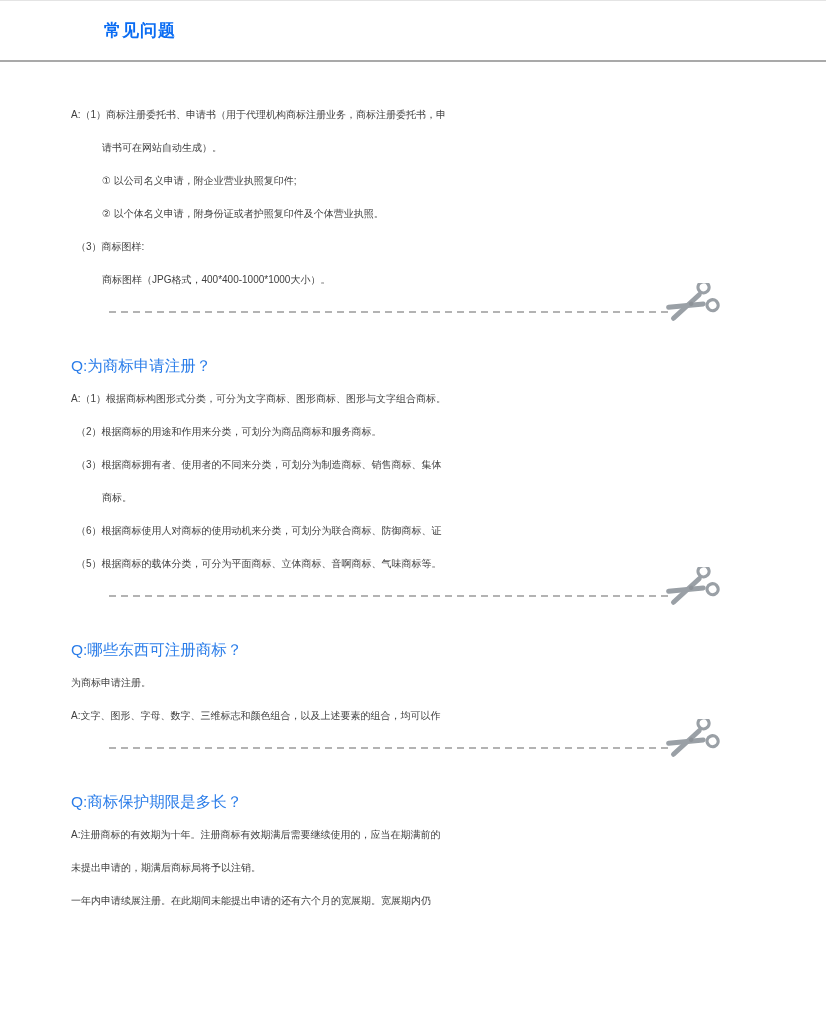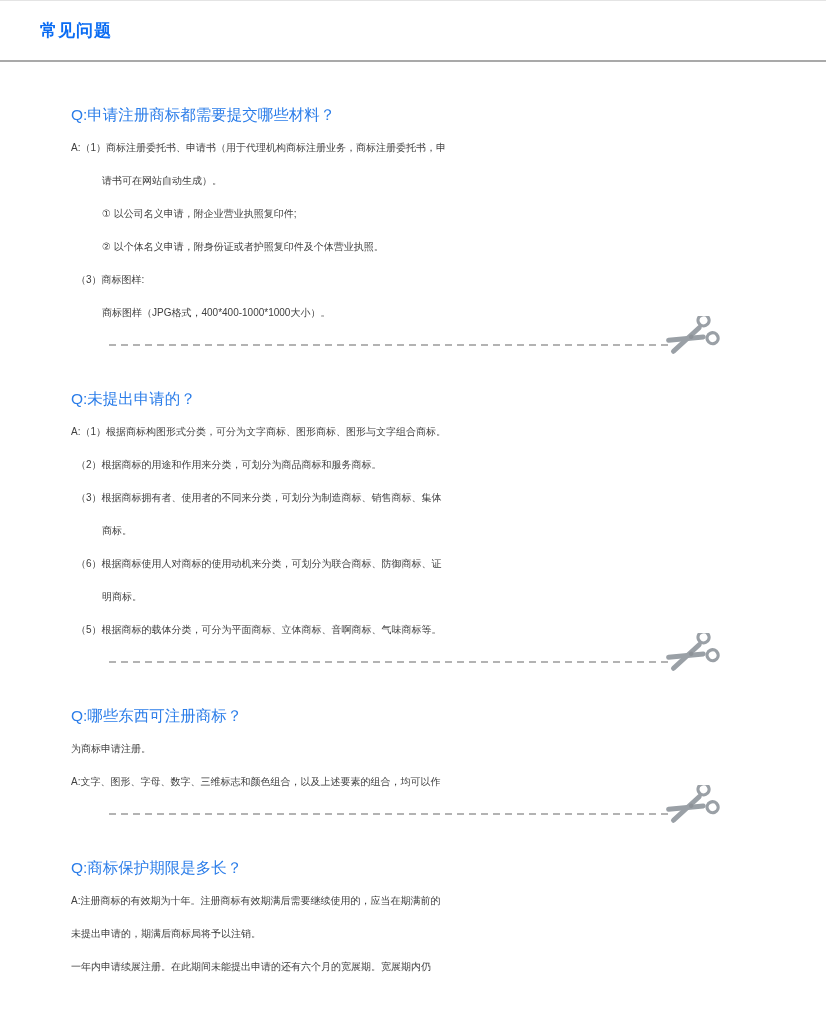--- a/index.html
+++ b/index.html
@@ -13,21 +13,21 @@
     overflow: hidden;
     font-family: "Liberation Sans", "DejaVu Sans", sans-serif;
     color: #404040;
   }
   .header {
     height: 61px;
     box-sizing: border-box;
     border-bottom: 2px solid #a9a9a9;
     display: flex;
     align-items: center;
-    padding-left: 40px;
+    padding-left: 104px;
   }
   .title {
     margin: 0;
     font-size: 17px;
     font-weight: bold;
     color: #0a6cf3;
     letter-spacing: 1px;
   }
   .content { padding: 0 75px 0 71px; }
   .qa { padding-top: 36px; }
@@ -67,21 +67,20 @@
 
 <div class="page">
 
   <header class="header">
     <h1 class="title">常见问题</h1>
   </header>
 
   <main class="content">
 
     <section class="qa">
-      <div class="question">Q:申请注册商标都需要提交哪些材料？</div>
       <div>
         <div class="line">A:（1）商标注册委托书、申请书（用于代理机构商标注册业务，商标注册委托书，申</div>
         <div class="line ind-deep">请书可在网站自动生成）。</div>
         <div class="line ind-deep">① 以公司名义申请，附企业营业执照复印件;</div>
         <div class="line ind-deep">② 以个体名义申请，附身份证或者护照复印件及个体营业执照。</div>
         <div class="line ind-paren">（3）商标图样:</div>
         <div class="line ind-deep">商标图样（JPG格式，400*400-1000*1000大小）。</div>
       </div>
     </section>
 
@@ -92,28 +91,27 @@
           <path d="M3 14 L36 25" stroke="#9aa0a6" stroke-width="5" stroke-linecap="round" fill="none"></path>
           <path d="M3 26 L36 15" stroke="#9aa0a6" stroke-width="5" stroke-linecap="round" fill="none"></path>
           <circle cx="43" cy="10" r="5.5" stroke="#9aa0a6" stroke-width="3.2" fill="none"></circle>
           <circle cx="44" cy="30" r="5.5" stroke="#9aa0a6" stroke-width="3.2" fill="none"></circle>
           <circle cx="25" cy="20" r="2.2" fill="#8d9298"></circle>
         </g>
       </svg>
     </div>
 
     <section class="qa">
-      <div class="question">Q:未提出申请的？</div>
+      <div class="question">Q:为商标申请注册？</div>
       <div>
         <div class="line">A:（1）根据商标构图形式分类，可分为文字商标、图形商标、图形与文字组合商标。</div>
         <div class="line ind-paren">（2）根据商标的用途和作用来分类，可划分为商品商标和服务商标。</div>
         <div class="line ind-paren">（3）根据商标拥有者、使用者的不同来分类，可划分为制造商标、销售商标、集体</div>
         <div class="line ind-deep">商标。</div>
         <div class="line ind-paren">（6）根据商标使用人对商标的使用动机来分类，可划分为联合商标、防御商标、证</div>
-        <div class="line ind-deep">明商标。</div>
         <div class="line ind-paren">（5）根据商标的载体分类，可分为平面商标、立体商标、音啊商标、气味商标等。</div>
       </div>
     </section>
 
     <div class="separator">
       <div class="dash"></div>
       <svg class="scissors" viewBox="0 0 54 40" xmlns="http://www.w3.org/2000/svg">
         <g transform="rotate(-24 27 20)">
           <path d="M3 14 L36 25" stroke="#9aa0a6" stroke-width="5" stroke-linecap="round" fill="none"></path>
           <path d="M3 26 L36 15" stroke="#9aa0a6" stroke-width="5" stroke-linecap="round" fill="none"></path>

